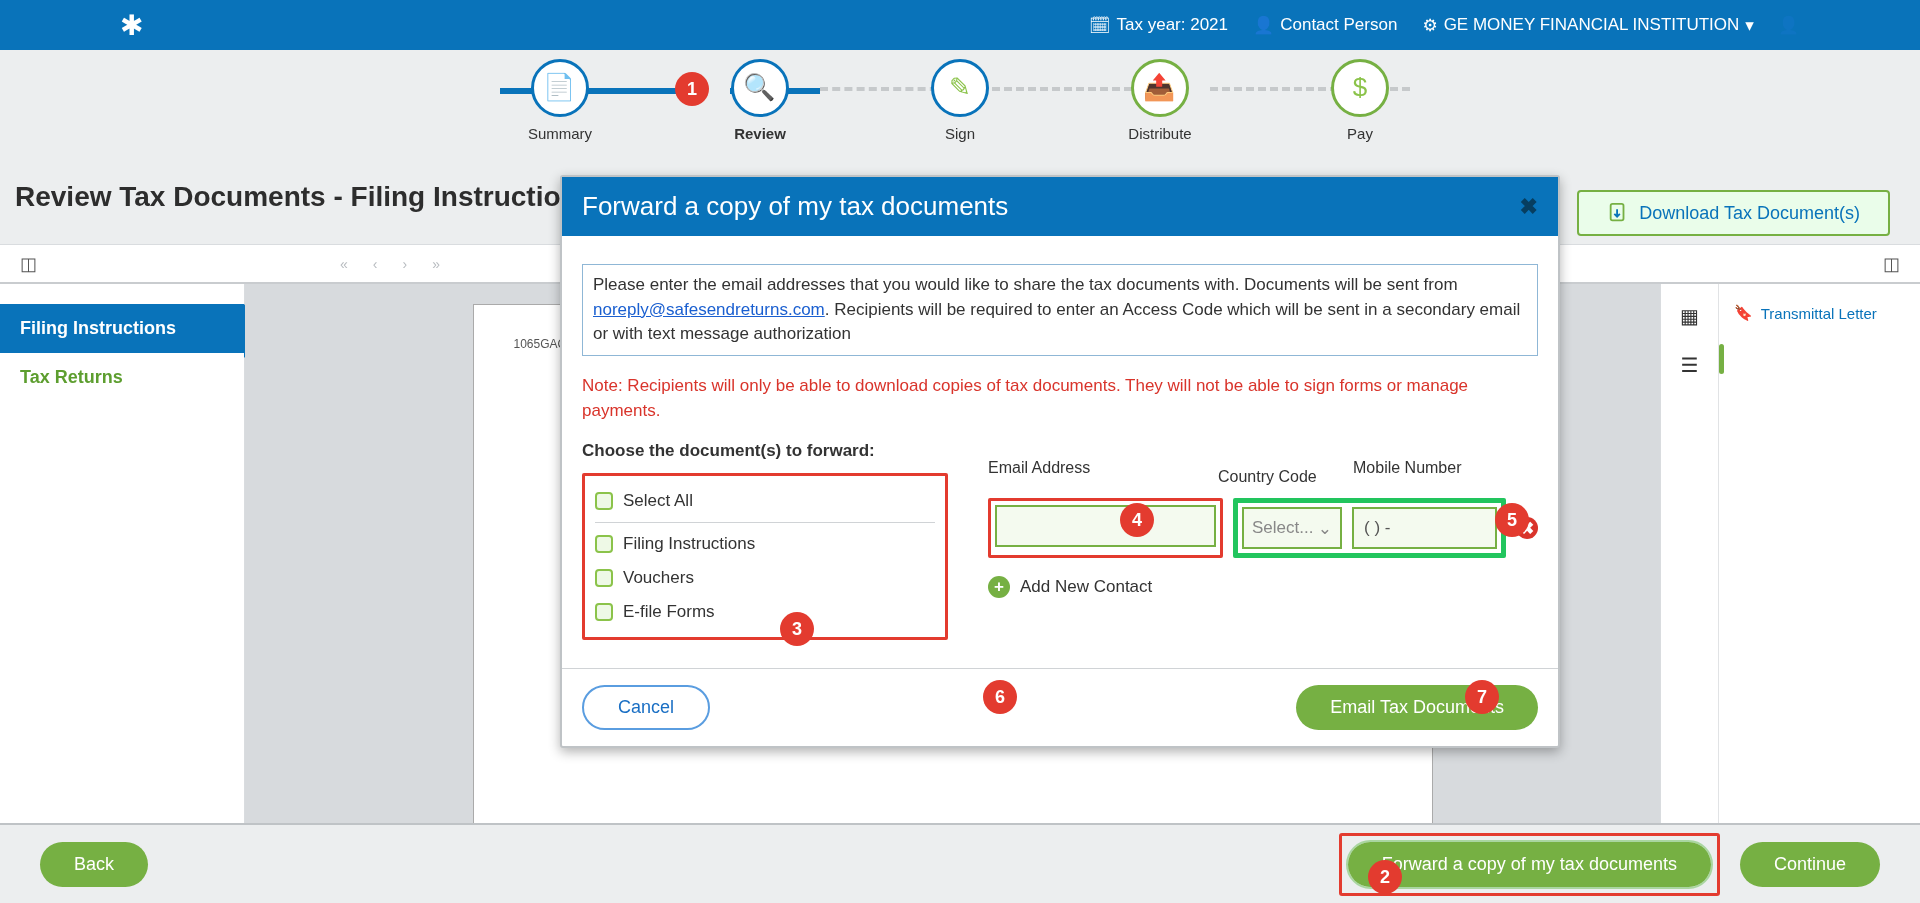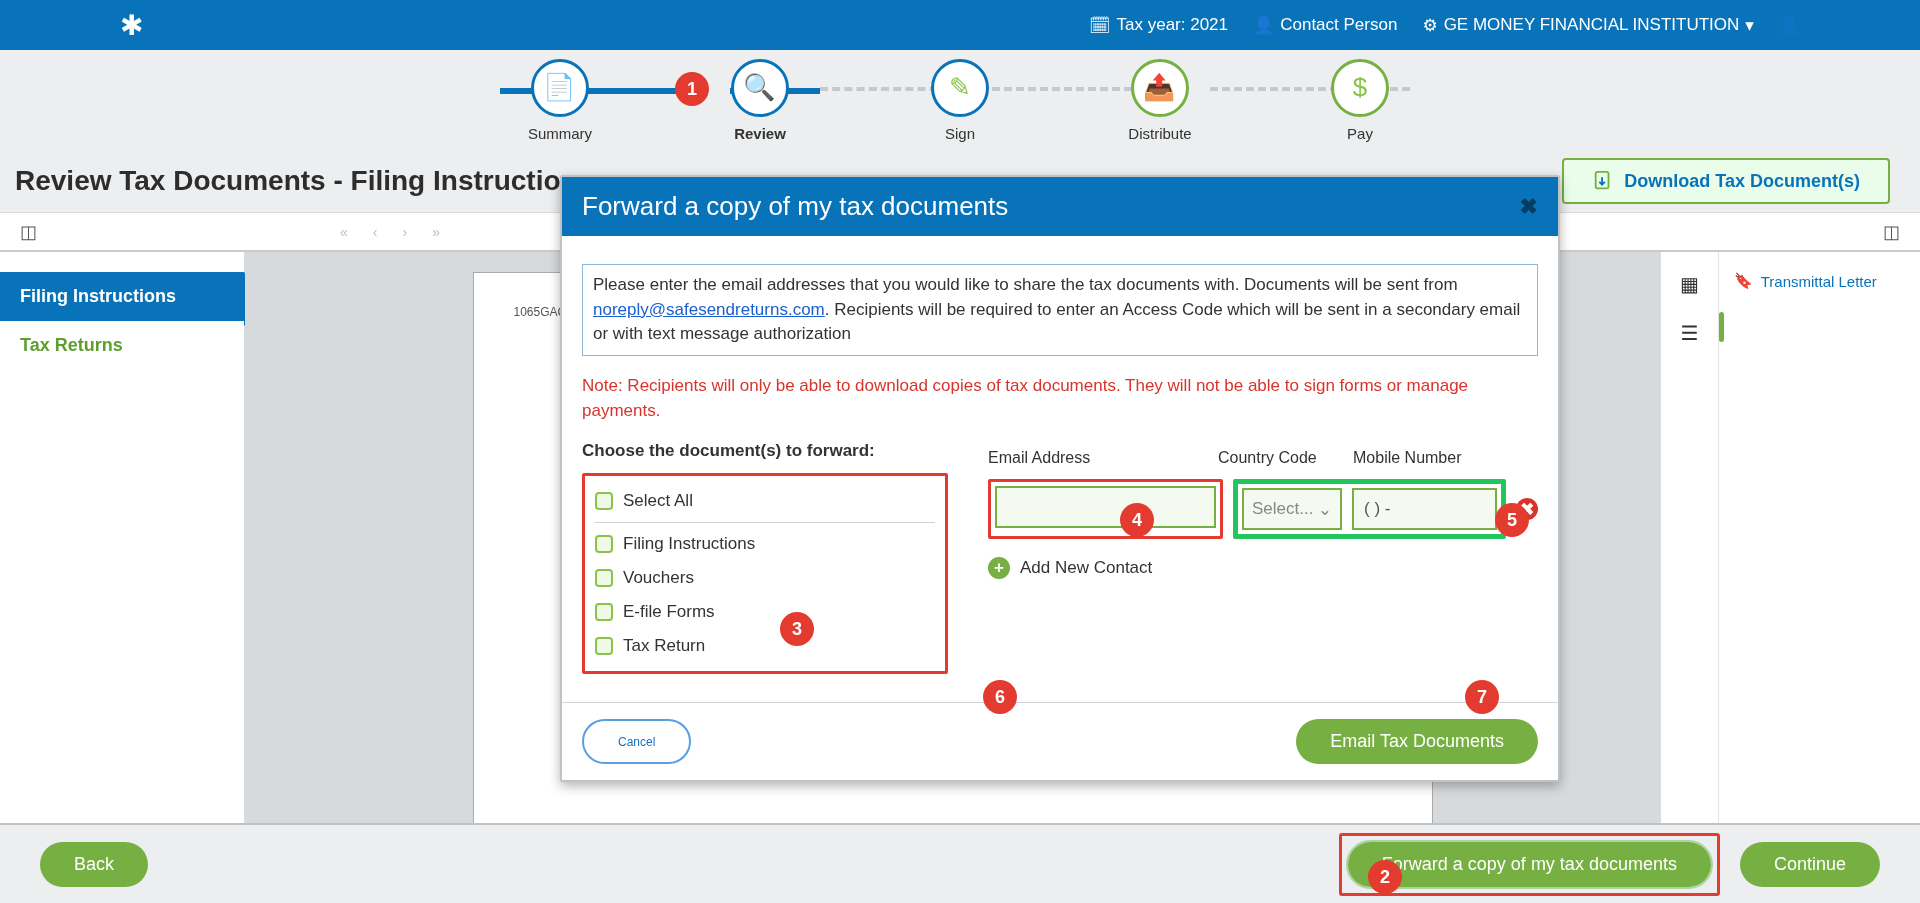--- a/index.html
+++ b/index.html
@@ -59,22 +59,22 @@
 
   
   .title-row {
     display:flex; align-items:center; justify-content:space-between;
     padding:8px 30px 8px 15px;
     background:#eceeef;
   }
   .page-title { font-size:28px; font-weight:700; color:#2d2d2d; }
   .download-btn {
     border:2px solid #76b043; color:#0973ba; background:#eafdea;
-    font-weight:700; font-size:18px; padding:10px 28px; border-radius:4px;
-    display:flex; align-items:center; gap:10px; cursor:pointer;
+    font-weight:400; font-size:18px; padding:10px 28px; border-radius:4px;
+    display:flex; align-items:center; gap:10px; cursor:pointer;margin-top:32px;
   }
   .download-btn svg { width:22px; height:22px; }
 
   
   .pager-row {
     background:#fff; height:40px; display:flex; align-items:center;
     padding:0 20px; border-top:1px solid #d9dcdf; border-bottom:2px solid #c9cccf;
     position:relative;
   }
   .pager-row .sidebar-toggle { color:#555; font-size:18px; cursor:pointer; }
@@ -151,37 +151,37 @@
   .modal-columns { display:flex; gap:40px; margin-top:8px; }
   .col-left { width:372px; }
   .col-right { flex:1; }
   .col-title { font-weight:700; margin-bottom:12px; }
   .redbox { border:3px solid #e33b2f; padding:8px 10px; border-radius:2px; }
   .chk-row { display:flex; align-items:center; gap:10px; padding:7px 0; }
   .chk { width:18px; height:18px; border-radius:4px; border:2px solid #8bc34a; background:#eef9e6; }
   .divider { border-top:1px solid #d0d3d6; margin:4px 0 4px; }
   .contact-labels { display:flex; gap:0; margin:8px 0 12px; font-size:16px; align-items:center; }
   .contact-labels .l1 { width:230px; }
-  .contact-labels .l2 { width:135px; }
+  .contact-labels .l2 { width:135px;margin-top:19px; }
   .contact-labels .l3 { width:140px; }
   .contact-row-wrap { display:flex; align-items:center; gap:10px; }
   .contact-row { display:flex; gap:10px; }
   .contact-row .ibox { border:2px solid #76b043; background:#f4faef; height:42px; }
   .email-box { flex:0 0 235px; border:3px solid #e33b2f; padding:4px; border-radius:2px; }
   .email-box .ibox { width:100%; }
   .phone-box { border:5px solid #22c55e; padding:4px; border-radius:2px; display:flex; gap:10px; }
   .sel { width:100px; display:flex; align-items:center; justify-content:space-between; padding:0 8px; color:#888; }
   .mb { width:145px; padding:0 10px; display:flex; align-items:center; color:#555; }
   .remove-contact { width:22px; height:22px; border-radius:50%; background:#d9342b; color:#fff; display:flex; align-items:center; justify-content:center; font-weight:700; cursor:pointer; }
   .add-contact { margin-top:18px; display:flex; align-items:center; gap:10px; color:#333; cursor:pointer; font-size:17px; }
   .add-icon { width:22px; height:22px; border-radius:50%; background:#76b043; color:#fff; display:flex; align-items:center; justify-content:center; font-weight:700; }
   .modal-foot { border-top:1px solid #d0d3d6; padding:16px 20px; display:flex; justify-content:space-between; }
   .btn-outline {
     border:2px solid #5a9de0; color:#1a6fc4; background:#fff; border-radius:999px;
-    padding:10px 34px; font-size:12px; cursor:pointer;
+    padding:10px 34px; font-size:18px; cursor:pointer;
   }
 
   
   .badge {
     position:absolute; width:34px; height:34px; border-radius:50%;
     background:#e33b2f; color:#fff; display:flex; align-items:center; justify-content:center;
     font-weight:700; font-size:18px; z-index:100;
   }
 </style>
 </head>
@@ -352,24 +352,20 @@
             <span>Filing Instructions</span>
           </div>
           <div class="chk-row">
             <span class="chk"></span>
             <span>Vouchers</span>
           </div>
           <div class="chk-row">
             <span class="chk"></span>
             <span>E-file Forms</span>
           </div>
-          <div class="chk-row">
-            <span class="chk"></span>
-            <span>Tax Return</span>
-          </div>
         </div>
       </div>
 
       <div class="col-right">
         <div class="contact-labels">
           <span class="l1">Email Address</span>
           <span class="l2">Country Code</span>
           <span class="l3">Mobile Number</span>
         </div>
         <div class="contact-row-wrap">

